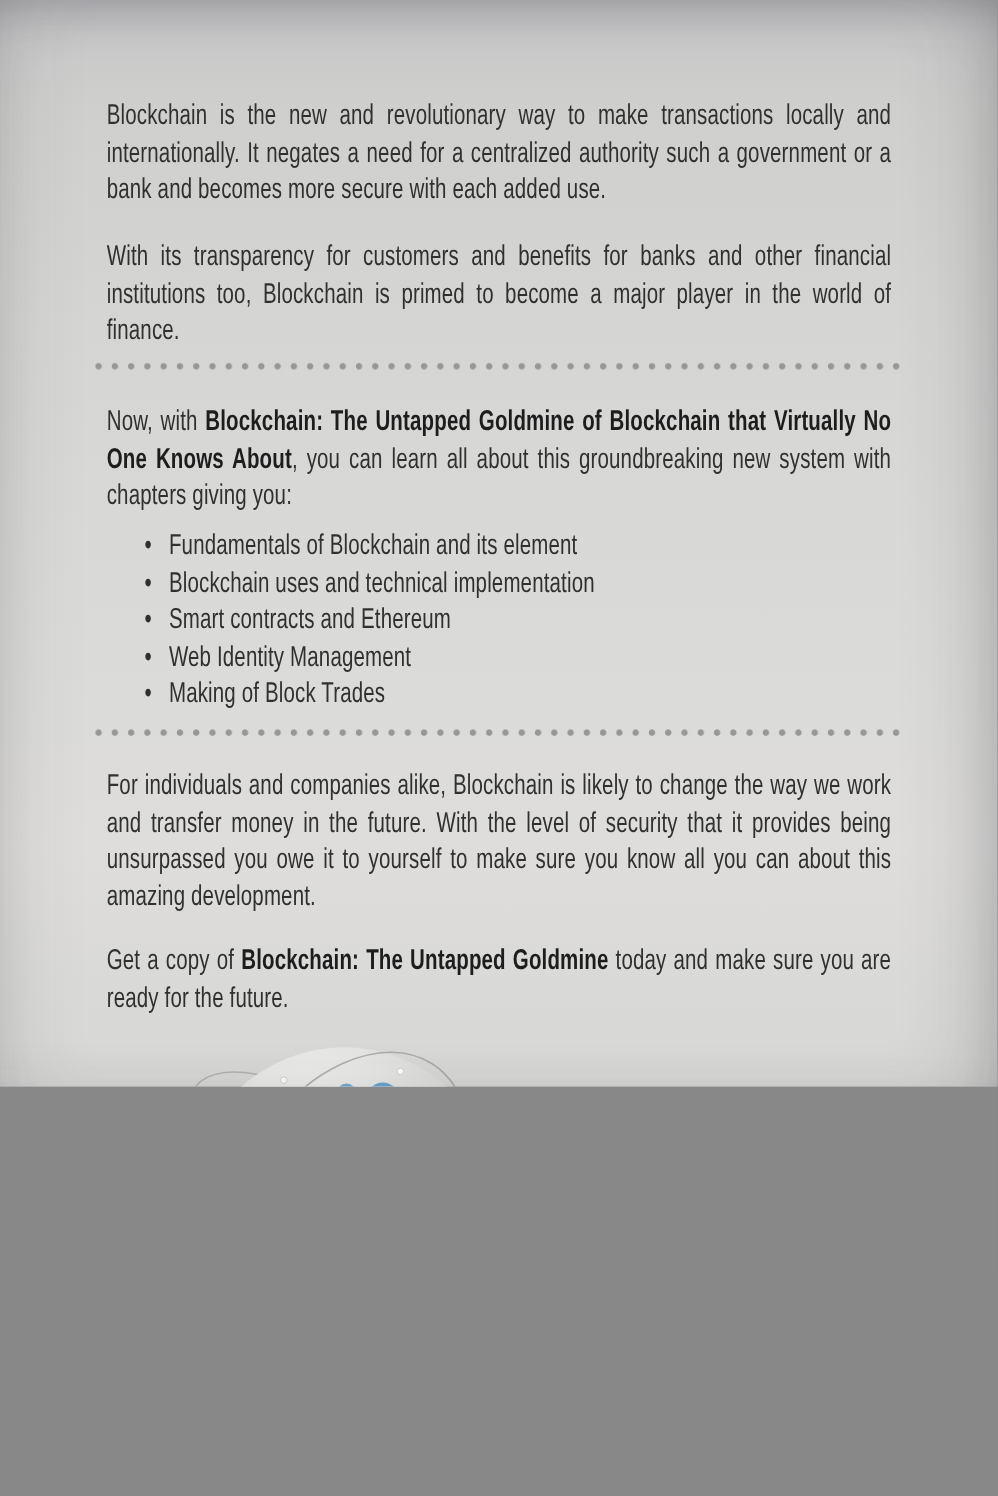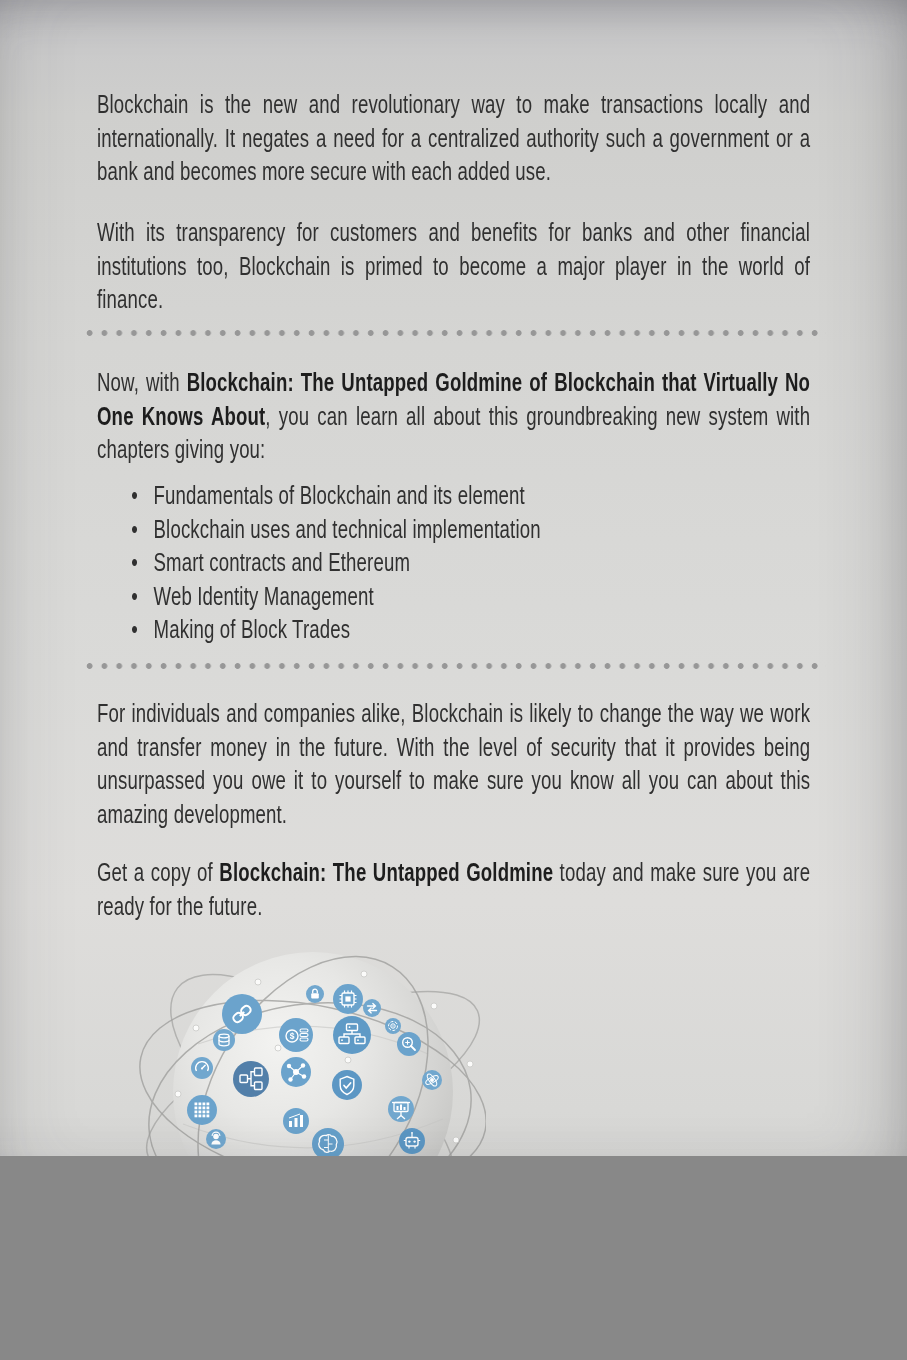--- a/index.html
+++ b/index.html
@@ -1,17 +1,17 @@
 <!DOCTYPE html>
 <html><head>
 <meta charset="utf-8">
 <style>
   html,body{margin:0;padding:0;background:#888;}
   .cover{
-    position:relative;width:907px;height:1156px;overflow:hidden;
+    position:relative;width:907px;height:988px;overflow:hidden;
     background:linear-gradient(180deg,#c6c6c8 0%,#cfcfcd 10%,#d5d5d3 30%,#dadad8 58%,#dedddb 78%,#d8d8d6 96%,#d6d6d4 100%);
     font-family:"Liberation Sans","DejaVu Sans",sans-serif;
   }
   .cover::after{
     content:"";position:absolute;inset:0;pointer-events:none;z-index:9;
     box-shadow:inset 0 28px 50px -28px rgba(55,55,62,.35),
                inset -50px 0 80px -45px rgba(55,55,62,.30),
                inset 50px 0 80px -50px rgba(55,55,62,.16);
   }
   

